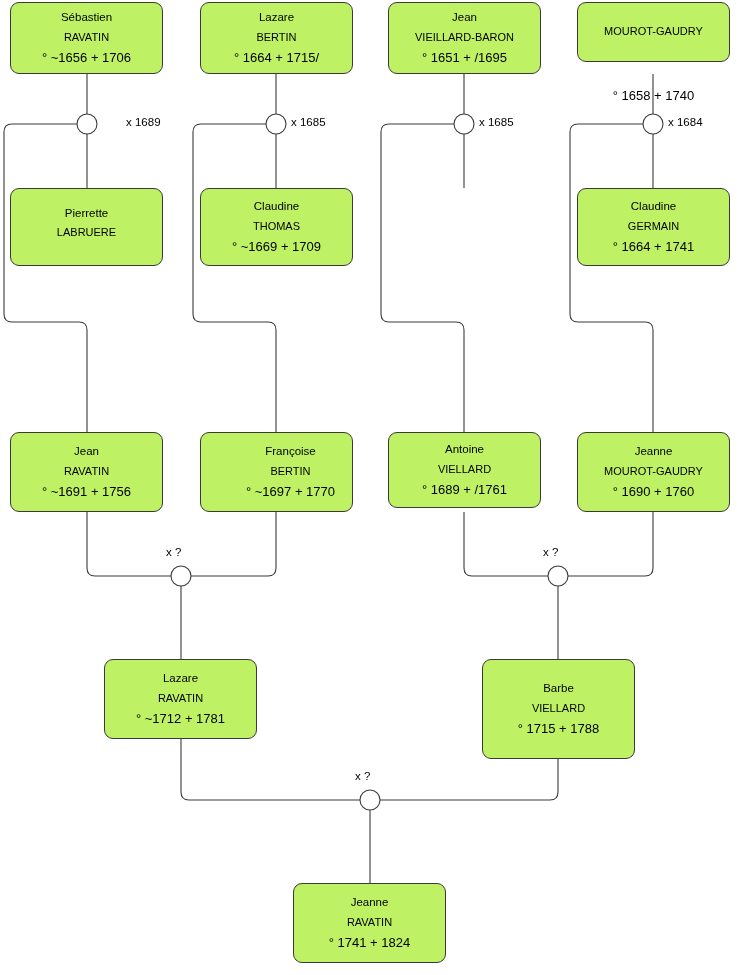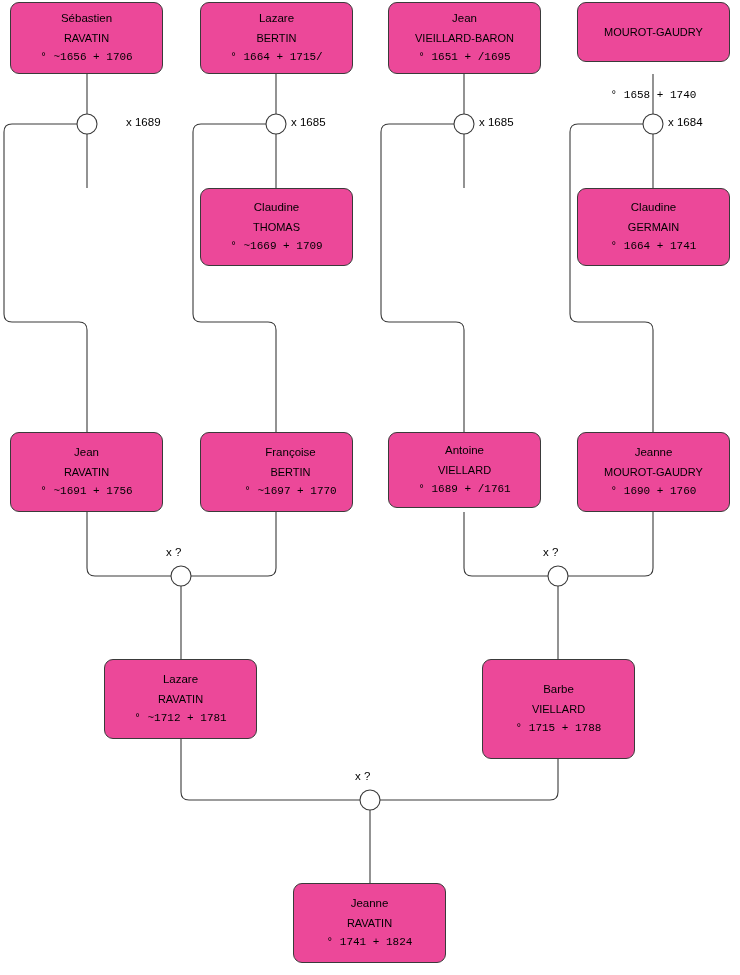--- a/index.html
+++ b/index.html
@@ -32,40 +32,39 @@
   .union-node {
     fill: #ffffff;
     stroke: #3a3a3a;
     stroke-width: 1.1;
   }
   .person {
     position: absolute;
     box-sizing: border-box;
     border: 1px solid #3a3a3a;
     border-radius: 9px;
-    background: #ec4899;
+    background: #bef264;
     display: flex;
     flex-direction: column;
     align-items: center;
     justify-content: center;
     text-align: center;
     color: #000000;
     line-height: 1.0;
   }
   .p-given {
     font-size: 11.5px;
     margin-bottom: 8px;
   }
   .p-surname {
     font-size: 11px;
     margin-bottom: 8px;
   }
   .p-dates {
-    font-size: 11px;
-    font-family: Liberation Mono, monospace;
+    font-size: 13px;
   }
   .p-dates:empty {
     display: none;
   }
   .p-surname:empty, .p-given:empty {
     display: none;
   }
   .union-label {
     position: absolute;
     font-size: 11.5px;
@@ -111,20 +110,24 @@
     <div class="union-label" style="left: 291px; top: 116px;">x 1685</div>
     <div class="union-label" style="left: 479px; top: 116px;">x 1685</div>
     <div class="union-label" style="left: 668px; top: 116px;">x 1684</div>
     <div class="union-label" style="left: 166px; top: 546px;">x ?</div>
     <div class="union-label" style="left: 543px; top: 546px;">x ?</div>
     <div class="union-label" style="left: 355px; top: 770px;">x ?</div>
     <div class="person" style="left: 10px; top: 2px; width: 153px; height: 72px;">
       <div class="p-given">Sébastien</div>
       <div class="p-surname">RAVATIN</div>
       <div class="p-dates">° ~1656 + 1706</div>
+    </div>
+    <div class="person" style="left: 10px; top: 188px; width: 153px; height: 78px;">
+      <div class="p-given">Pierrette</div>
+      <div class="p-surname">LABRUERE</div>
     </div>
     <div class="person" style="left: 200px; top: 2px; width: 153px; height: 72px;">
       <div class="p-given">Lazare</div>
       <div class="p-surname">BERTIN</div>
       <div class="p-dates">° 1664 + 1715/</div>
     </div>
     <div class="person" style="left: 200px; top: 188px; width: 153px; height: 78px;">
       <div class="p-given">Claudine</div>
       <div class="p-surname">THOMAS</div>
       <div class="p-dates">° ~1669 + 1709</div>

